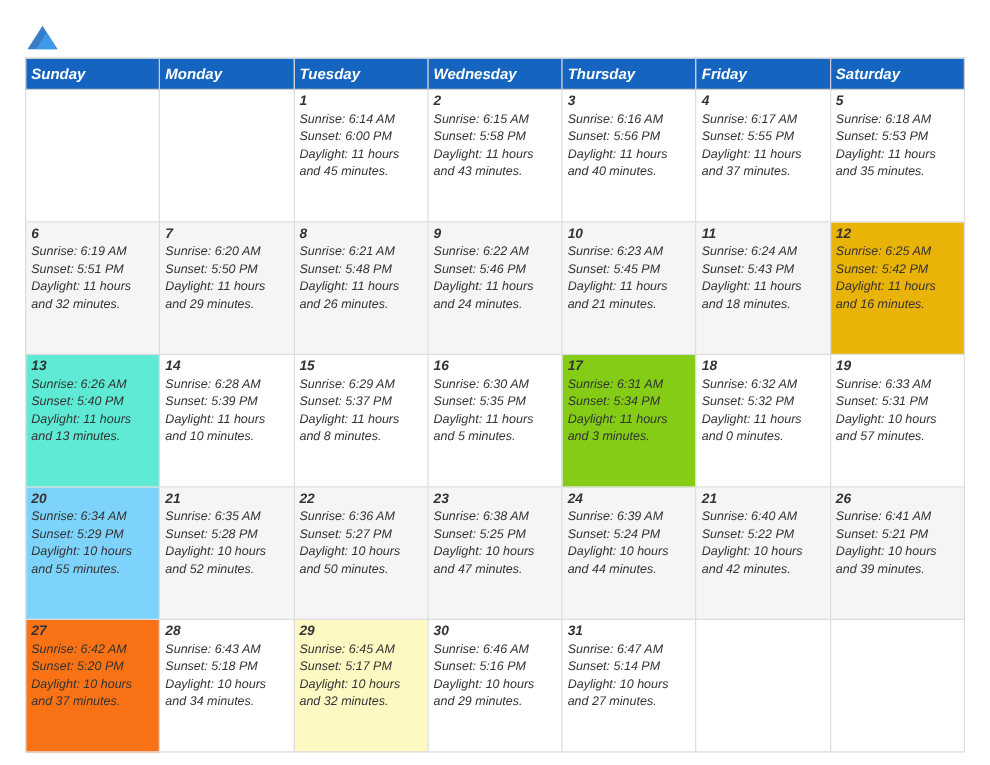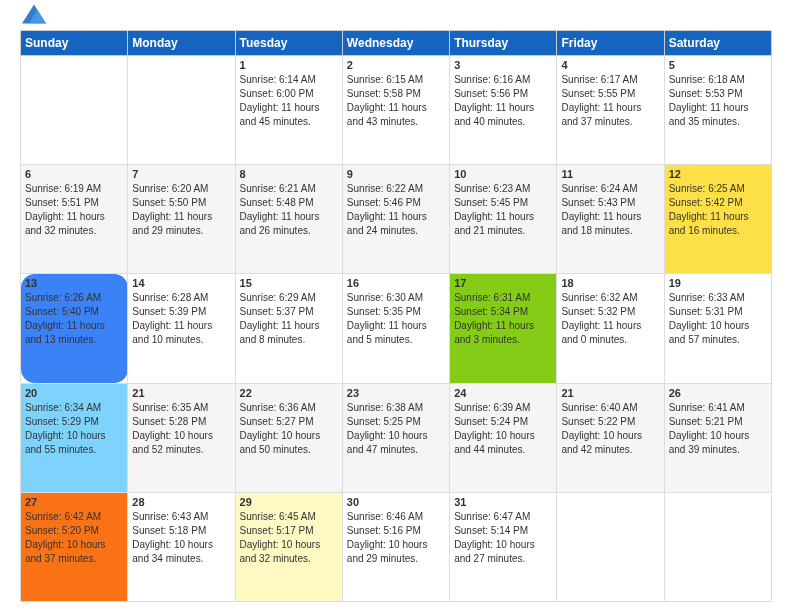--- a/index.html
+++ b/index.html
@@ -6,23 +6,24 @@
     body {
       width: 792px;
       height: 612px;
       font-family: Arial, sans-serif;
       background: #fff;
       overflow: hidden;
     }
     .page {
       width: 792px;
       height: 612px;
-      padding: 4px 20px 10px 20px;
+      padding: 20px 20px 10px 20px;
       display: flex;
       flex-direction: column;
+      font-style: italic;
     }
     .header {
       display: flex;
       justify-content: space-between;
       align-items: flex-start;
       margin-bottom: 10px;
     }
     .logo {
       display: flex;
       align-items: center;
@@ -144,24 +145,24 @@
           <td style="background-color: rgb(255, 255, 255);"><span class="day-num">4</span><span class="day-info">Sunrise: 6:17 AM<br>Sunset: 5:55 PM<br>Daylight: 11 hours and 37 minutes.</span></td>
           <td style="background-color: rgb(255, 255, 255);"><span class="day-num">5</span><span class="day-info">Sunrise: 6:18 AM<br>Sunset: 5:53 PM<br>Daylight: 11 hours and 35 minutes.</span></td>
         </tr>
         <tr>
           <td style="background-color: rgb(245, 245, 245);"><span class="day-num">6</span><span class="day-info">Sunrise: 6:19 AM<br>Sunset: 5:51 PM<br>Daylight: 11 hours and 32 minutes.</span></td>
           <td style="background-color: rgb(245, 245, 245);"><span class="day-num">7</span><span class="day-info">Sunrise: 6:20 AM<br>Sunset: 5:50 PM<br>Daylight: 11 hours and 29 minutes.</span></td>
           <td style="background-color: rgb(245, 245, 245);"><span class="day-num">8</span><span class="day-info">Sunrise: 6:21 AM<br>Sunset: 5:48 PM<br>Daylight: 11 hours and 26 minutes.</span></td>
           <td style="background-color: rgb(245, 245, 245);"><span class="day-num">9</span><span class="day-info">Sunrise: 6:22 AM<br>Sunset: 5:46 PM<br>Daylight: 11 hours and 24 minutes.</span></td>
           <td style="background-color: rgb(245, 245, 245);"><span class="day-num">10</span><span class="day-info">Sunrise: 6:23 AM<br>Sunset: 5:45 PM<br>Daylight: 11 hours and 21 minutes.</span></td>
           <td style="background-color: rgb(245, 245, 245);"><span class="day-num">11</span><span class="day-info">Sunrise: 6:24 AM<br>Sunset: 5:43 PM<br>Daylight: 11 hours and 18 minutes.</span></td>
-          <td style="background-color: #fde047;"><span class="day-num">12</span><span class="day-info">Sunrise: 6:25 AM<br>Sunset: 5:42 PM<br>Daylight: 11 hours and 16 minutes.</span></td>
+          <td style="background-color: #eab308;"><span class="day-num">12</span><span class="day-info">Sunrise: 6:25 AM<br>Sunset: 5:42 PM<br>Daylight: 11 hours and 16 minutes.</span></td>
         </tr>
         <tr>
-          <td style="background-color: #3b82f6; border-radius: 14px;"><span class="day-num">13</span><span class="day-info">Sunrise: 6:26 AM<br>Sunset: 5:40 PM<br>Daylight: 11 hours and 13 minutes.</span></td>
+          <td style="background-color: #5eead4;"><span class="day-num">13</span><span class="day-info">Sunrise: 6:26 AM<br>Sunset: 5:40 PM<br>Daylight: 11 hours and 13 minutes.</span></td>
           <td style="background-color: rgb(255, 255, 255);"><span class="day-num">14</span><span class="day-info">Sunrise: 6:28 AM<br>Sunset: 5:39 PM<br>Daylight: 11 hours and 10 minutes.</span></td>
           <td style="background-color: rgb(255, 255, 255);"><span class="day-num">15</span><span class="day-info">Sunrise: 6:29 AM<br>Sunset: 5:37 PM<br>Daylight: 11 hours and 8 minutes.</span></td>
           <td style="background-color: rgb(255, 255, 255); border-radius: 30px;"><span class="day-num">16</span><span class="day-info">Sunrise: 6:30 AM<br>Sunset: 5:35 PM<br>Daylight: 11 hours and 5 minutes.</span></td>
           <td style="background-color: #84cc16;"><span class="day-num">17</span><span class="day-info">Sunrise: 6:31 AM<br>Sunset: 5:34 PM<br>Daylight: 11 hours and 3 minutes.</span></td>
           <td style="background-color: rgb(255, 255, 255);"><span class="day-num">18</span><span class="day-info">Sunrise: 6:32 AM<br>Sunset: 5:32 PM<br>Daylight: 11 hours and 0 minutes.</span></td>
           <td style="background-color: rgb(255, 255, 255); border-radius: 19px;"><span class="day-num">19</span><span class="day-info">Sunrise: 6:33 AM<br>Sunset: 5:31 PM<br>Daylight: 10 hours and 57 minutes.</span></td>
         </tr>
         <tr>
           <td style="background-color: #7dd3fc;"><span class="day-num">20</span><span class="day-info">Sunrise: 6:34 AM<br>Sunset: 5:29 PM<br>Daylight: 10 hours and 55 minutes.</span></td>
           <td style="background-color: rgb(245, 245, 245);"><span class="day-num">21</span><span class="day-info">Sunrise: 6:35 AM<br>Sunset: 5:28 PM<br>Daylight: 10 hours and 52 minutes.</span></td>

